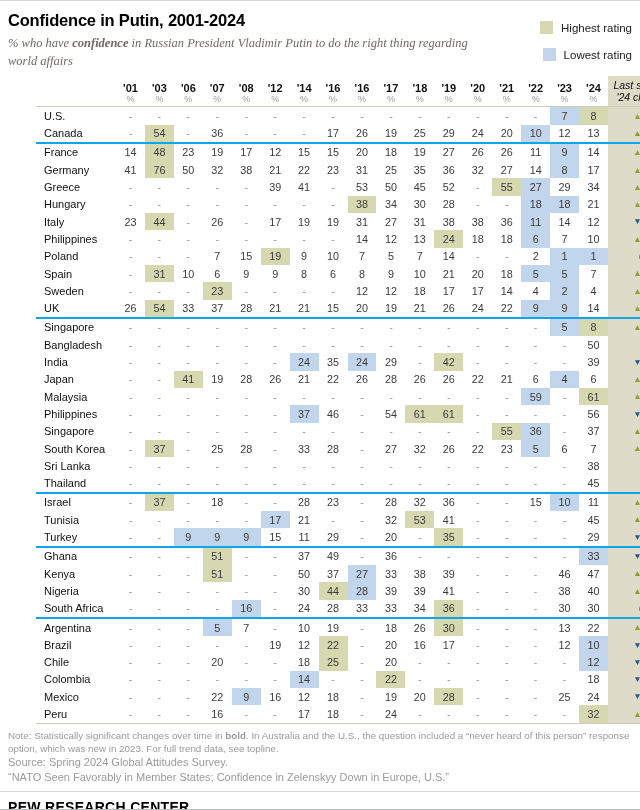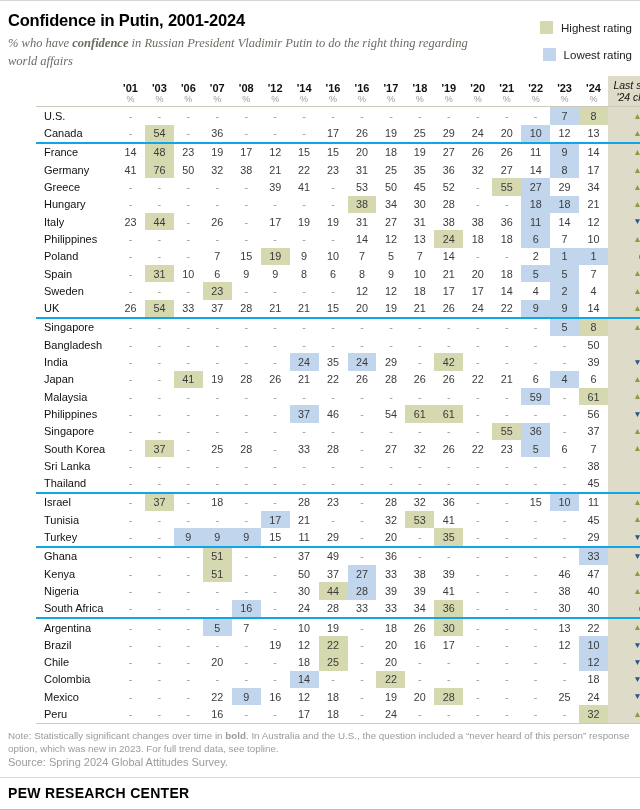--- a/index.html
+++ b/index.html
@@ -991,16 +991,17 @@
               <span class="arrow up">▲</span>
               <span class="chg-val bold">8</span>
             </div>
           </div>
         </div>
       </div>
   </div>
 
   <div id="note"><span>Note: Statistically significant changes over time in </span><b>bold</b><span>. In Australia and the U.S., the question included a “never heard of this person” response option, which was new in 2023. For full trend data, see topline.</span></div>
   <div class="src-line">Source: Spring 2024 Global Attitudes Survey.</div>
+  <div class="src-line">“NATO Seen Favorably in Member States; Confidence in Zelenskyy Down in Europe, U.S.”</div>
   <hr id="brand-rule">
   <div id="brand">PEW RESEARCH CENTER</div>
   <div id="bottom-rule"></div>
 </div>
 
 </body></html>

